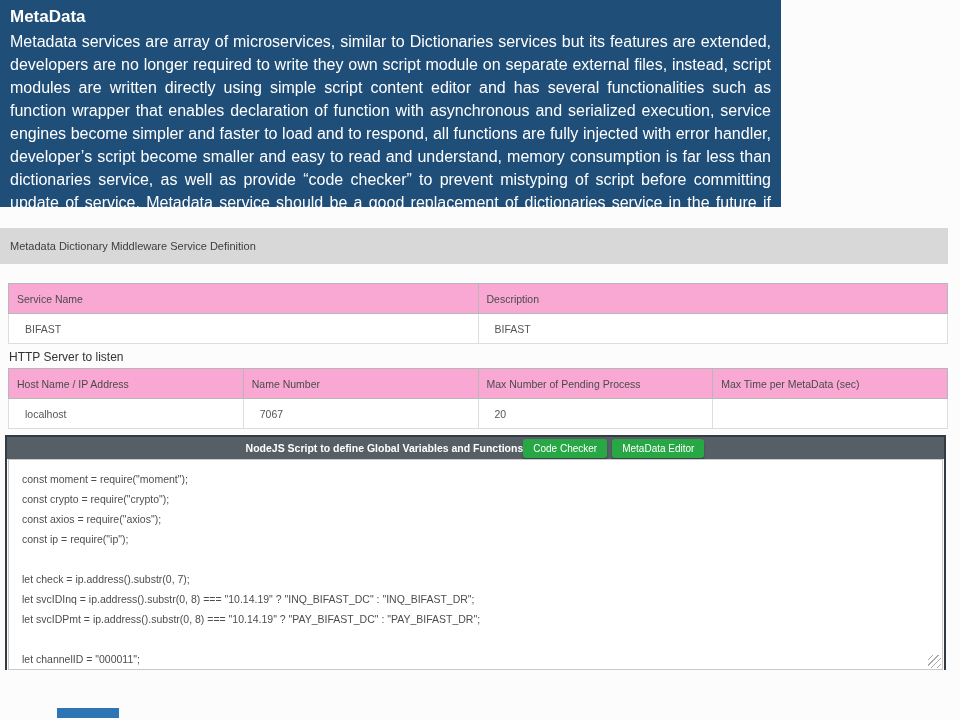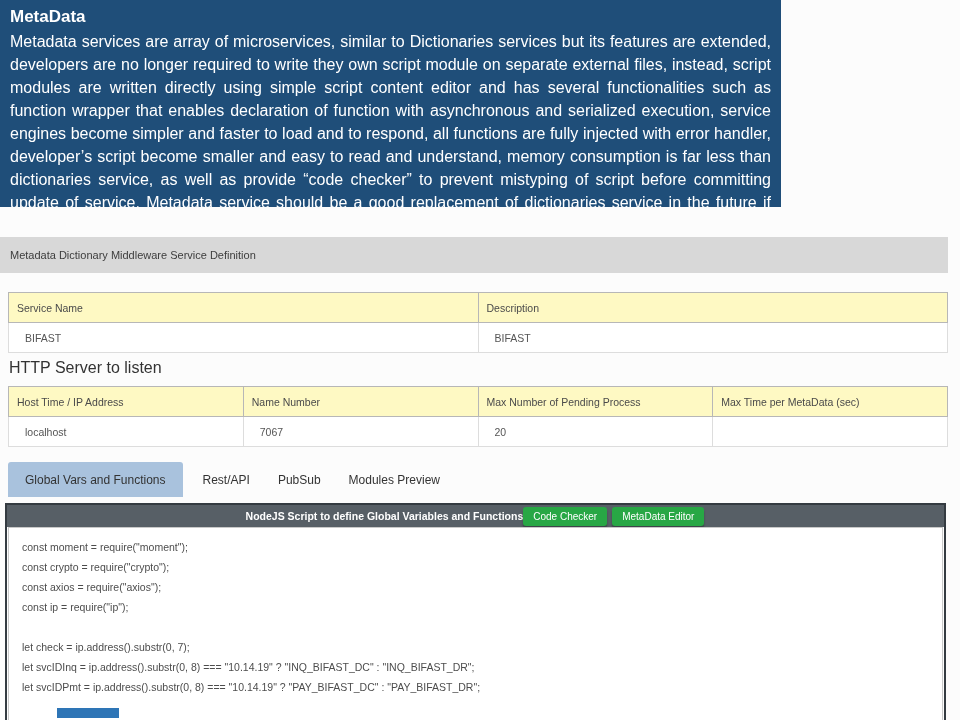--- a/index.html
+++ b/index.html
@@ -18,62 +18,62 @@
     padding: 7px 10px 0 10px;
     overflow: hidden;
   }
   .banner-title { font-size: 17px; font-weight: bold; margin-bottom: 3px; }
   .banner-body  { font-size: 16px; line-height: 23px; text-align: justify; }
 
   
   .app { padding: 0; }
 
   .section-bar {
-    margin-top: 30px;
+    margin-top: 21px;
     width: 948px;
     height: 36px;
     line-height: 36px;
     background: #d8d8d8;
     color: #3d3d3d;
     font-size: 11px;
     padding-left: 10px;
   }
 
   .content { padding: 0 12px 0 8px; }
 
   table.tbl {
     width: 100%;
     border-collapse: collapse;
     table-layout: fixed;
     margin-top: 19px;
   }
   table.tbl.http { margin-top: 0; }
   table.tbl th {
-    background: #fef9c3;
+    background: #f9a8d4;
     border: 1px solid #b7b7b7;
     height: 30px;
     font-size: 10.5px;
     font-weight: normal;
     color: #4a4a4a;
     text-align: left;
     padding-left: 8px;
   }
   table.tbl td {
     background: #ffffff;
     border: 1px solid #dddddd;
     height: 30px;
     font-size: 10.5px;
     color: #555555;
     padding-left: 16px;
   }
 
   .http-label {
-    font-size: 16px;
+    font-size: 12px;
     color: #333333;
-    margin: 6px 0 14px 1px;
+    margin: 6px 0 5px 1px;
     height: 13px;
   }
 
   
   .tabs {
     display: flex;
     align-items: flex-end;
     margin-top: 14px;
     height: 36px;
   }
@@ -182,42 +182,36 @@
             <td>BIFAST</td>
           </tr>
         </tbody>
     </table>
 
     <div class="http-label">HTTP Server to listen</div>
 
     <table class="tbl http">
       <thead>
           <tr id="http-head">
-            <th>Host Time / IP Address</th>
+            <th>Host Name / IP Address</th>
             <th>Name Number</th>
             <th>Max Number of Pending Process</th>
             <th>Max Time per MetaData (sec)</th>
           </tr>
         </thead>
       <tbody>
           <tr id="http-vals">
             <td>localhost</td>
             <td>7067</td>
             <td>20</td>
             <td></td>
           </tr>
         </tbody>
     </table>
 
-    <div class="tabs" id="tabs">
-        <div class="tab active">Global Vars and Functions</div>
-        <div class="tab">Rest/API</div>
-        <div class="tab">PubSub</div>
-        <div class="tab">Modules Preview</div>
-      </div>
 
     <div class="editor">
       <div class="editor-header">
         <span class="editor-title">NodeJS Script to define Global Variables and Functions</span>
         <span class="editor-buttons" id="editor-buttons">
             <button class="green-btn">Code Checker</button>
             <button class="green-btn">MetaData Editor</button>
           </span>
       </div>
       <div class="code-area">

